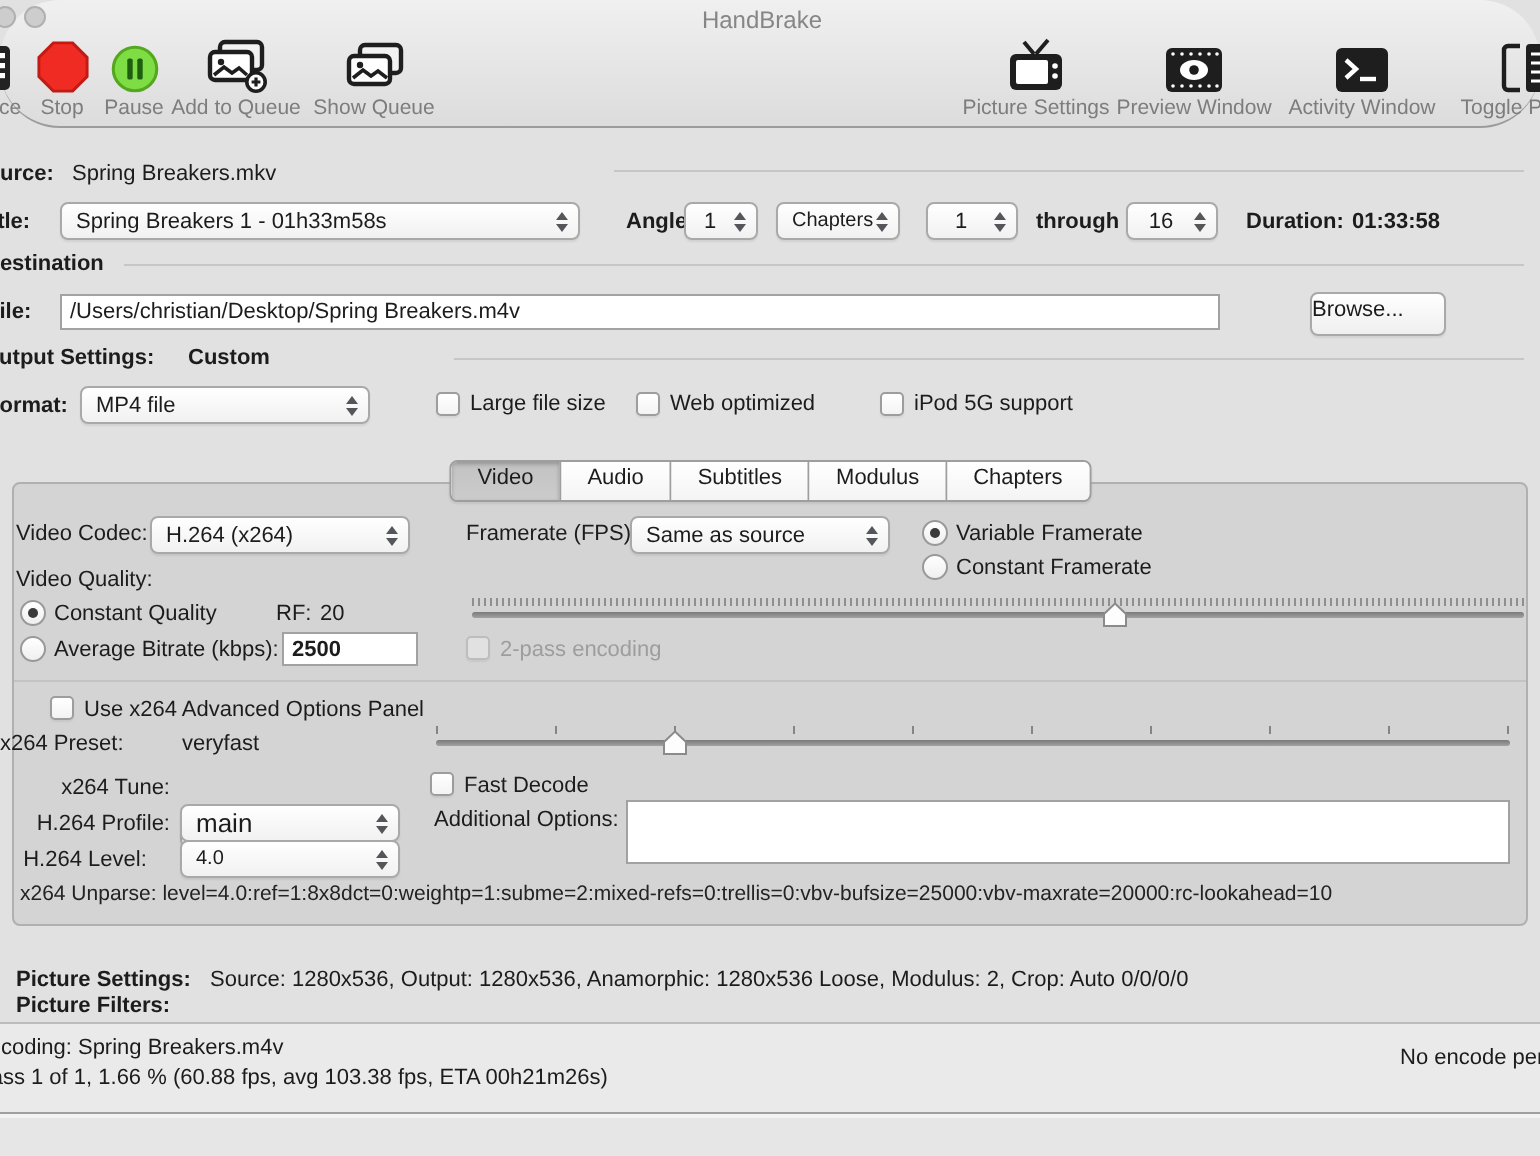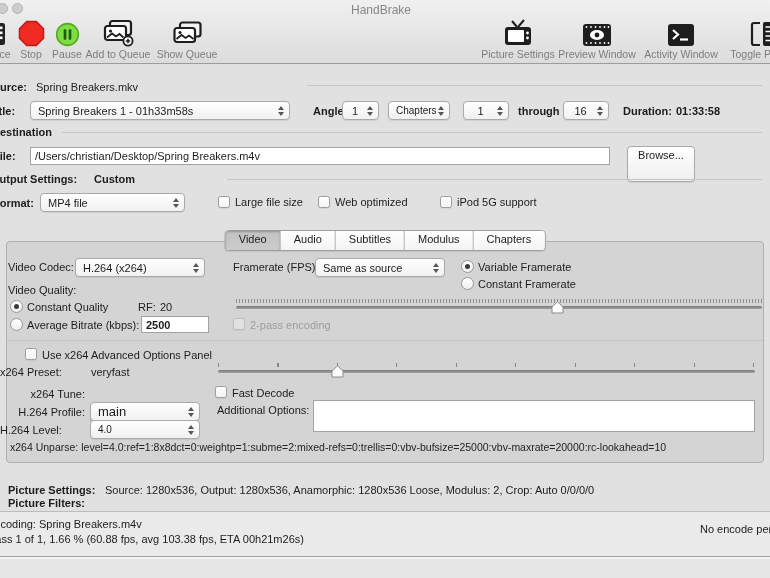--- a/index.html
+++ b/index.html
@@ -4,37 +4,37 @@
 <style>
   html,body{margin:0;padding:0;}
   .screen{position:relative;width:770px;height:578px;overflow:hidden;background:#e1e1e1;
           font-family:"Liberation Sans",sans-serif;font-size:11px;color:#1c1c1c;}
   .a{position:absolute;}
   .lbl{font-weight:bold;white-space:nowrap;}
   .txt{white-space:nowrap;}
   .hline{position:absolute;height:1px;background:#c6c6c6;}
 
   
-  .chrome{position:absolute;left:0;top:0;right:0;height:63px;background:linear-gradient(#f0f0f0,#dcdcdc);border-bottom:1px solid #9c9c9c;}
+  .chrome{position:absolute;left:0;top:0;right:0;height:63px;background:linear-gradient(#f0f0f0,#dcdcdc);border-bottom:1px solid #9c9c9c;border-radius:30px;}
   .win-title{position:absolute;top:3px;left:0;width:762px;text-align:center;font-size:12px;color:#868686;}
   .tl{position:absolute;top:3px;width:11px;height:11px;border-radius:50%;background:#cdcdcd;border:1px solid #b0b0b0;box-sizing:border-box;}
   .titem{position:absolute;top:19px;display:flex;flex-direction:column;align-items:center;gap:1px;}
   .ticon{height:28px;display:flex;align-items:flex-end;justify-content:center;}
   .tlabel{font-size:10.5px;color:#7d7d7d;white-space:nowrap;}
 
   
   .popup,.stepper{position:absolute;height:19px;background:linear-gradient(#ffffff,#f1f1f1);border:1px solid #a9a9a9;border-radius:4px;box-sizing:border-box;display:flex;align-items:center;box-shadow:0 1px 1px rgba(0,0,0,.07);}
   .popup .pt{padding-left:7px;flex:1;white-space:nowrap;overflow:hidden;}
   .stepper .pt{flex:1;text-align:center;white-space:nowrap;}
   .chevs{display:flex;flex-direction:column;align-items:center;justify-content:center;gap:2px;padding-right:5px;}
   .chev-up{width:0;height:0;border-left:3.5px solid transparent;border-right:3.5px solid transparent;border-bottom:4.5px solid #55565a;}
   .chev-dn{width:0;height:0;border-left:3.5px solid transparent;border-right:3.5px solid transparent;border-top:4.5px solid #55565a;}
   .field{position:absolute;background:#fff;border:1px solid #a2a2a2;box-sizing:border-box;font-family:"Liberation Sans",sans-serif;font-size:11px;padding:1px 4px;color:#1c1c1c;}
   textarea.field{resize:none;}
-  .btn{position:absolute;height:36px;background:linear-gradient(#fff,#efefef);border:1px solid #a9a9a9;border-radius:4px;font-size:11px;text-align:center;box-sizing:border-box;padding-top:2px;box-shadow:0 1px 1px rgba(0,0,0,.07);}
+  .btn{position:absolute;height:22px;background:linear-gradient(#fff,#efefef);border:1px solid #a9a9a9;border-radius:4px;font-size:11px;box-sizing:border-box;padding-top:2px;box-shadow:0 1px 1px rgba(0,0,0,.07);margin-left:28px;}
   .cb{position:absolute;width:12px;height:12px;background:linear-gradient(#fff,#f3f3f3);border:1px solid #9d9d9d;border-radius:2.5px;box-sizing:border-box;box-shadow:0 1px 1px rgba(0,0,0,.06);}
   .cb.disabled{background:#e1e1e1;border-color:#bdbdbd;}
   .dim{color:#9d9d9d;}
   .radio{position:absolute;width:13px;height:13px;border-radius:50%;background:linear-gradient(#fff,#efefef);border:1px solid #999;box-sizing:border-box;}
   .radio.checked::after{content:"";position:absolute;left:3px;top:3px;width:5px;height:5px;border-radius:50%;background:#3a3a3a;}
 
   
   .tabbox{position:absolute;left:6px;right:6px;top:241px;height:222px;background:#d4d4d4;border:1px solid #b0b0b0;border-radius:4px;box-sizing:border-box;}
   .segctl{position:absolute;top:230px;left:50%;transform:translateX(-50%);display:flex;height:19px;border:1px solid #9e9e9e;border-radius:4px;overflow:hidden;background:#fff;box-shadow:0 1px 1px rgba(0,0,0,.08);}
   .seg{padding:2px 13px 0;background:linear-gradient(#fff,#f4f4f4);border-right:1px solid #9e9e9e;box-sizing:border-box;white-space:nowrap;}
@@ -339,21 +339,21 @@
   <div class="popup" style="left:90px;top:402px;width:110px">
     <span class="pt" style="font-size:13px">main</span>
     <span class="chevs">
         <i class="chev-up"></i>
         <i class="chev-dn"></i>
       </span>
   </div>
   <span class="a txt" style="left:217px;top:404px">Additional Options:</span>
   <textarea class="field" style="left: 313px; top: 400px; width: 442px; height: 32px;"></textarea>
 
-  <span class="a txt" style="left:0px;top:424px;width:85px;text-align:left">H.264 Level:</span>
+  <span class="a txt" style="left:0px;top:424px;width:85px;text-align:center">H.264 Level:</span>
   <div class="popup" style="left:90px;top:420px;width:110px">
     <span class="pt" style="font-size:10px">4.0</span>
     <span class="chevs">
         <i class="chev-up"></i>
         <i class="chev-dn"></i>
       </span>
   </div>
 
   <span class="a unparse" style="left:10px;top:441px">x264 Unparse: level=4.0:ref=1:8x8dct=0:weightp=1:subme=2:mixed-refs=0:trellis=0:vbv-bufsize=25000:vbv-maxrate=20000:rc-lookahead=10</span>
 

